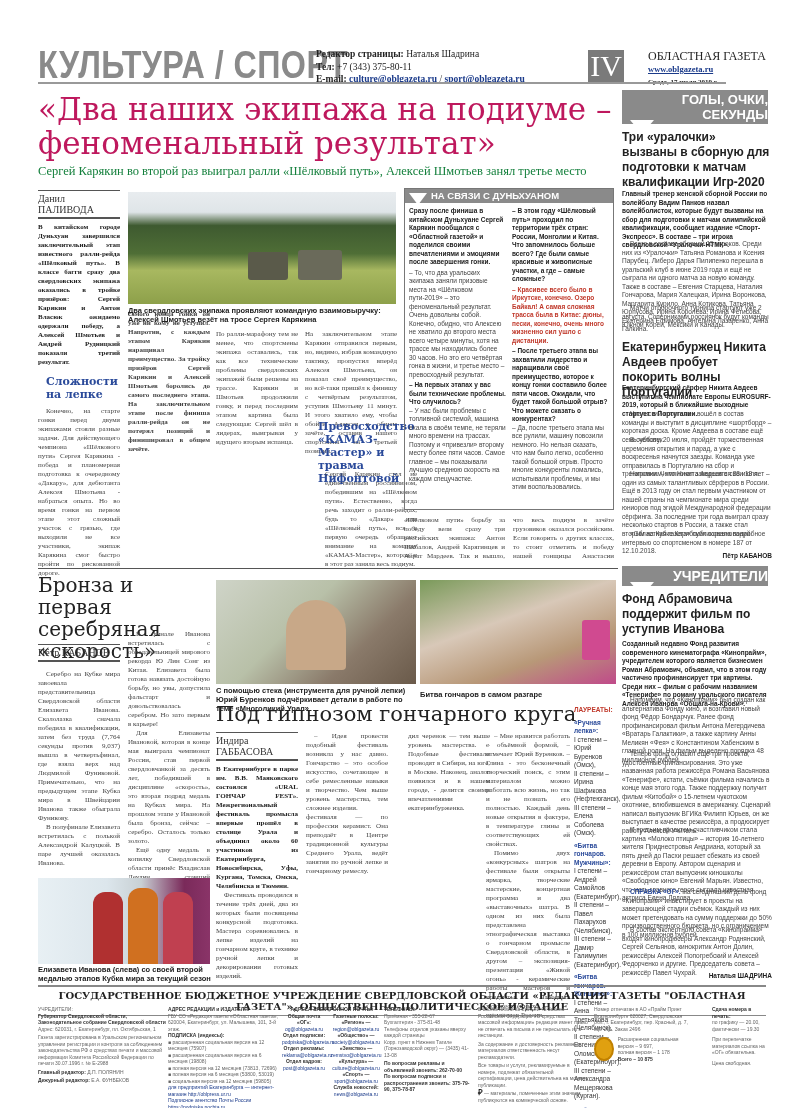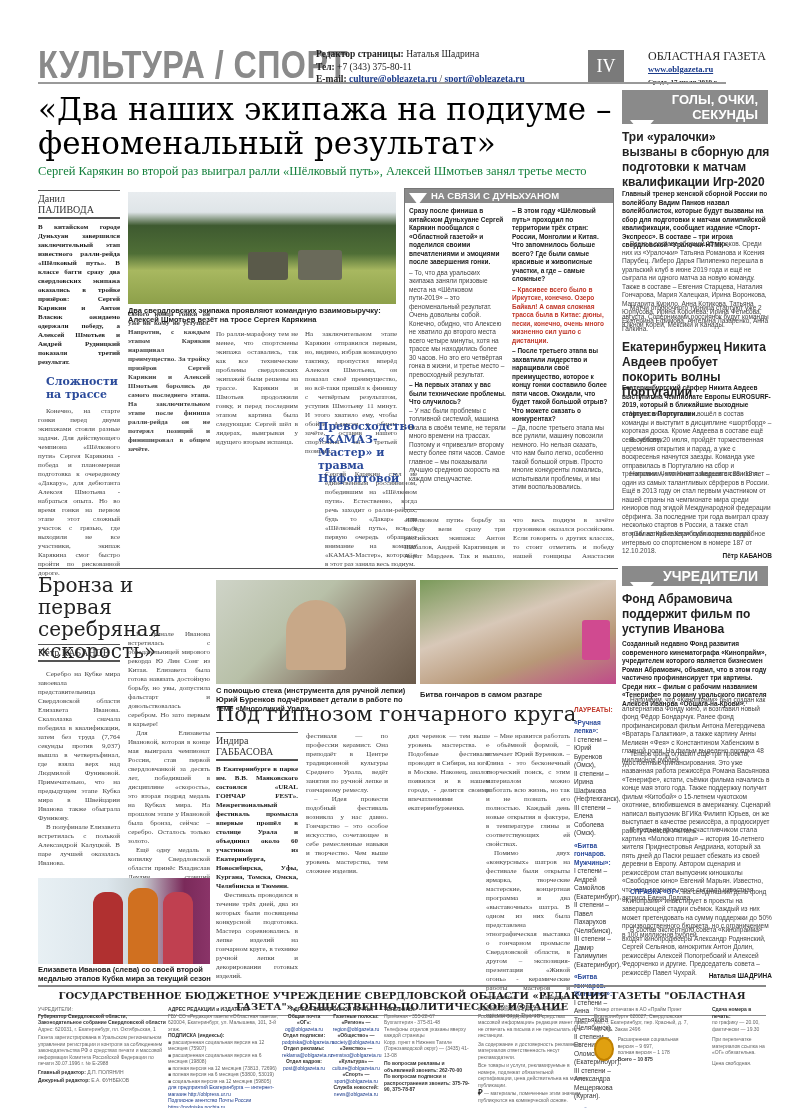--- a/index.html
+++ b/index.html
@@ -2,28 +2,28 @@
 <html><head>
 <meta charset="utf-8">
 <style>
   * { box-sizing: border-box; margin: 0; padding: 0; }
   body { width: 800px; height: 1108px; background: #fff; font-family: "Liberation Serif", serif; color: #222; position: relative; overflow: hidden; }
   .abs { position: absolute; }
   .masthead-title { left: 38px; top: 44px; font-family: "Liberation Sans", sans-serif; font-weight: bold; font-size: 38px; color: #8a8a8a; letter-spacing: 0.5px; transform: scaleX(0.85); transform-origin: left; }
   .editor-info { left: 316px; top: 48px; font-size: 9.5px; line-height: 12.5px; font-family: "Liberation Serif", serif; }
   .editor-info b { font-weight: bold; text-align: center; }
   .editor-info a { color: #1a3a8a; text-decoration: underline; font-weight: bold; }
-  .page-num { left: 588px; top: 50px; width: 36px; height: 32px; background: #7a7a7a; color: #fff; font-size: 18px; text-align: center; line-height: 32px; font-family: "Liberation Serif", serif; }
+  .page-num { left: 588px; top: 50px; width: 36px; height: 32px; background: #7a7a7a; color: #fff; font-size: 30px; text-align: center; line-height: 32px; font-family: "Liberation Serif", serif; }
   .paper-name { left: 648px; top: 50px; font-size: 12px; line-height: 13px; }
   .paper-name .url { font-size: 8.5px; color: #1a3a8a; font-weight: bold; text-decoration: underline; }
   .paper-name .date { font-size: 7px; font-weight: bold; }
   .top-rule { left: 38px; top: 82px; width: 688px; height: 2px; background: #999; }
-  .headline { left: 38px; top: 92px; width: 580px; font-family: "DejaVu Serif", serif; font-size: 31px; line-height: 34px; color: #000000; }
+  .headline { left: 38px; top: 92px; width: 580px; font-family: "DejaVu Serif", serif; font-size: 31px; line-height: 34px; color: #be185d; }
   .subhead { left: 38px; top: 164px; font-size: 12.5px; color: #15803d; }
-  .rubric { background: #8a8a8a; color: #fff; font-family: "Liberation Sans", sans-serif; font-weight: bold; text-align: right; padding-right: 10px; }
+  .rubric { background: #8a8a8a; color: #fff; font-family: "Liberation Sans", sans-serif; font-weight: bold; text-align: right; }
   .rubric-tri { position: absolute; left: 8px; bottom: -10px; width: 0; height: 0; border-left: 12px solid transparent; border-right: 12px solid transparent; border-top: 14px solid #fff; }
   .side-head { font-family: "Liberation Sans", sans-serif; font-weight: bold; font-size: 12px; line-height: 15px; color: #222; }
   .body-text { font-family: "Liberation Serif", serif; font-size: 7px; line-height: 9px; color: #444; text-align: justify; }
   .sans-text { font-family: "Liberation Sans", sans-serif; font-size: 6.5px; line-height: 8.5px; color: #444; }
   .lead { font-weight: bold; color: #222; }
   .author { font-size: 10px; border-top: 1px solid #555; border-bottom: 2px solid #555; padding: 2px 0; color: #333; }
   .subtitle-blue { font-family: "DejaVu Serif", serif; font-weight: bold; color: #2a4a9a; font-size: 11px; line-height: 13px; }
   .photo { background: #6b7d4a; overflow: hidden; }
   .caption { font-family: "Liberation Sans", sans-serif; font-weight: bold; font-size: 7.5px; line-height: 9px; color: #222; }
   .section-rule { background: #555; height: 1px; }
@@ -54,21 +54,21 @@
   <div class="date">Среда, 17 июля 2019 г.</div>
 </div>
 <div class="abs top-rule"></div>
 
 <div class="abs headline">«Два наших экипажа на подиуме – феноменальный результат»</div>
 <div class="abs subhead">Сергей Карякин во второй раз выиграл ралли «Шёлковый путь», Алексей Шмотьев занял третье место</div>
 
 <div class="abs" style="left:38px; top:190px; width:82px;">
   <div class="author">Данил ПАЛИВОДА</div>
   <div class="body-text lead" style="margin-top:4px;">В китайском городе Дуньхуан завершился заключительный этап известного ралли-рейда «Шёлковый путь». В классе багги сразу два свердловских экипажа оказались в тройке призёров: Сергей Карякин и Антон Власюк ожидаемо одержали победу, а Алексей Шмотьев и Андрей Рудницкий показали третий результат.</div>
-  <div class="subtitle-blue" style="margin:8px 0 6px 8px;">Сложности на трассе</div>
+  <div class="subtitle-blue" style="margin:8px 0 6px 8px;">Сложности на лепке</div>
   <div class="body-text" style="text-indent:8px;">Конечно, на старте гонки перед двумя экипажами стояли разные задачи. Для действующего чемпиона «Шёлкового пути» Сергея Карякина - победа и планомерная подготовка к очередному «Дакару», для дебютанта Алексея Шмотьева - набраться опыта. Но во время гонки на первом этапе этот сложный участок с грязью, где выходили не все участники, экипаж Карякина смог быстро пройти по рискованной дороге.</div>
 </div>
 
 <div class="abs photo" style="left:128px; top:192px; width:268px; height:112px; background:linear-gradient(180deg,#e8ecef 0%,#dfe5e8 18%,#3e5a30 30%,#4f6e36 55%,#a8b860 70%,#8da04a 100%);">
   <div style="position:absolute; left:120px; top:60px; width:40px; height:28px; background:#5a5a4a; border-radius:3px;"></div>
   <div style="position:absolute; left:170px; top:58px; width:44px; height:30px; background:#6a6a5a; border-radius:3px;"></div>
 </div>
 <div class="abs caption" style="left:128px; top:306px; width:270px;">Два свердловских экипажа проявляют командную взаимовыручку: Алексей Шмотьев везёт на тросе Сергея Карякина</div>
 
 <div class="abs body-text" style="left:128px; top:310px; width:82px;font-weight:bold;">самого конца гонки он уже ни кому не уступил. Напротив, с каждым этапом Карякин наращивал преимущество. За тройку призёров Сергей Карякин и Алексей Шмотьев боролись до самого последнего этапа. На заключительном этапе после финиша ралли-рейда он не потерял позиций и финишировал в общем зачёте.</div>
@@ -145,22 +145,22 @@
 <div class="abs caption" style="left:216px; top:686px; width:200px;">С помощью стека (инструмента для ручной лепки) Юрий Буренков подчёркивает детали в работе по теме «Многоликий Урал»</div>
 <div class="abs caption" style="left:420px; top:690px; width:196px;">Битва гончаров в самом разгаре</div>
 <div class="abs" style="left:216px; top:702px; font-family:'DejaVu Serif',serif; font-size:21px; line-height:24px;">Под гипнозом гончарного круга</div>
 
 <div class="abs" style="left:216px; top:732px; width:82px;">
   <div class="author">Индира ГАББАСОВА</div>
   <div class="body-text lead" style="margin-top:4px;">В Екатеринбурге в парке им. В.В. Маяковского состоялся «URAL ГОНЧАР FEST». Межрегиональный фестиваль промысла впервые прошёл в столице Урала и объединил около 60 участников из Екатеринбурга, Новосибирска, Уфы, Кургана, Томска, Омска, Челябинска и Тюмени.</div>
   <div class="body-text" style="text-indent:8px;">Фестиваль проводился в течение трёх дней, два из которых были посвящены конкурсной подготовка. Мастера соревновались в лепке изделий на гончарном круге, в технике ручной лепки и декорировании готовых изделий.</div>
 </div>
 <div class="abs" style="left:306px; top:732px; width:82px;">
+  <div class="body-text" style="text-indent:8px;">– Идея провести подобный фестиваль возникла у нас давно. Гончарство – это особое искусство, сочетающее в себе ремесленные навыки и творчество. Чем выше уровень мастерства, тем сложнее изделия.</div>
   <div class="body-text">фестиваля — по профессии керамист. Она преподаёт в Центре традиционной культуры Среднего Урала, ведёт занятия по ручной лепке и гончарному ремеслу.</div>
-  <div class="body-text" style="text-indent:8px;">– Идея провести подобный фестиваль возникла у нас давно. Гончарство – это особое искусство, сочетающее в себе ремесленные навыки и творчество. Чем выше уровень мастерства, тем сложнее изделия.</div>
 </div>
 <div class="abs" style="left:408px; top:732px; width:82px;">
   <div class="body-text">дил черенок — тем выше уровень мастерства. – Подобные фестивали проводят в Сибири, на юге, в Москве. Наконец, аналог появился и в нашем городе, - делится своими впечатлениями екатеринбурженка.</div>
 </div>
 <div class="abs" style="left:486px; top:732px; width:84px;">
   <div class="body-text" style="text-indent:8px;">– Мне нравится работать с объёмной формой, – отмечает Юрий Буренков. – Глина - это бесконечный творческий поиск, с этим материалом можно работать всю жизнь, но так и не познать его полностью. Каждый день новые открытия в фактуре, в температуре глины и соответствующих ей свойствах.</div>
   <div class="body-text" style="text-indent:8px;">Помимо двух «конкурсных» шатров на фестивале были открыты ярмарка, творческие мастерские, концертная программа и два «выставочных» шатра. В одном из них была представлена этнографическая выставка о гончарном промысле Свердловской области, в другом – экспозиция-презентация «Живой огонь» - керамические работы мастеров и предметы народных художественных промыслов России.</div>
 </div>
 
 <div class="abs laureate" style="left:574px; top:706px; width:46px;">

